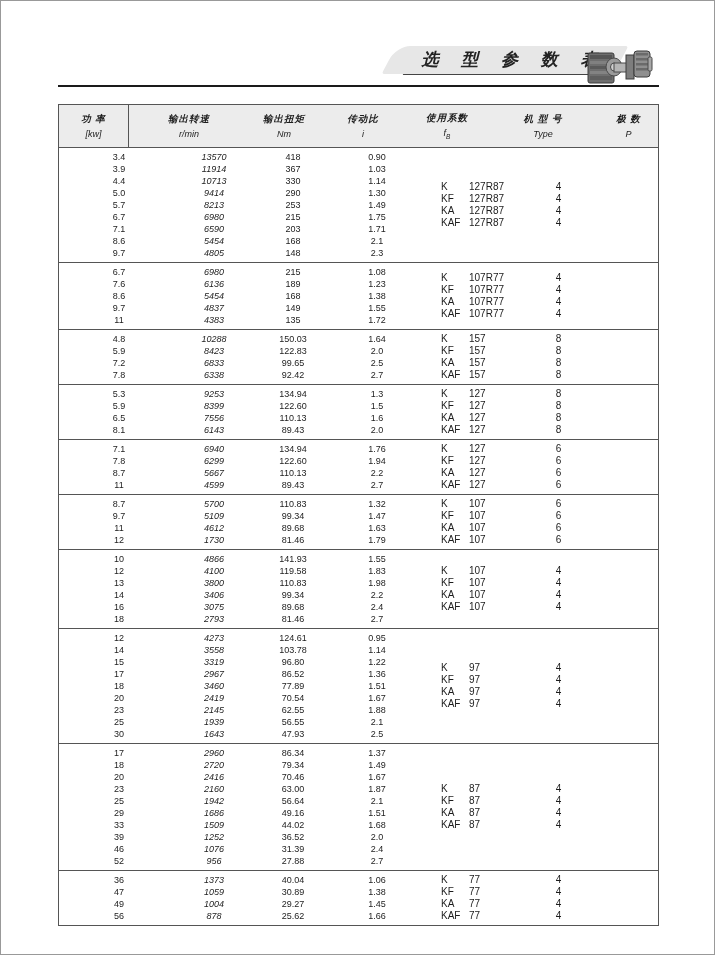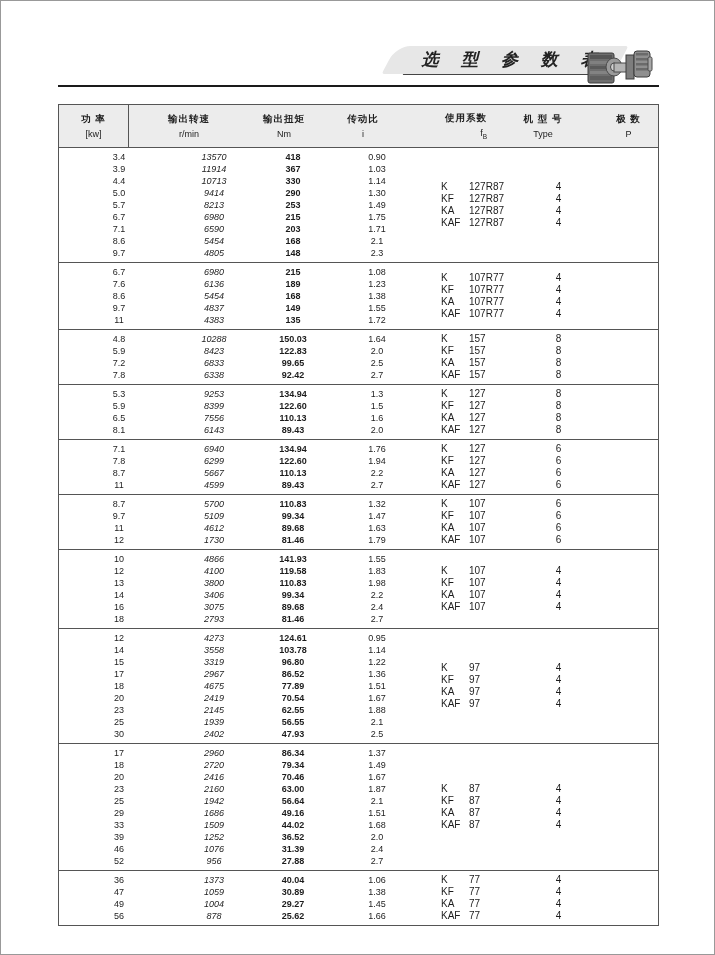--- a/index.html
+++ b/index.html
@@ -26,44 +26,44 @@
   .gear-image{position:absolute;left:583px;top:40px;}
   .top-rule{position:absolute;left:57px;top:84px;width:601px;height:2px;background:#1a1a1a;}
 
   
   .sel-table{
     position:absolute;left:57px;top:103px;width:601px;
     border:1px solid #555;box-sizing:border-box;background:#fff;
   }
   .thead{display:flex;height:42px;background:#ececec;border-bottom:1px solid #555;}
   .th{display:flex;flex-direction:column;justify-content:center;align-items:center;
-      gap:3px;box-sizing:border-box;}
+      gap:3px;box-sizing:border-box;font-style:italic;}
   .th .lbl{font-size:9.5px;font-weight:700;letter-spacing:1px;white-space:nowrap;}
   .th .unit{font-size:9px;font-weight:400;}
   .th .unit sub{font-size:6.5px;}
   .w-power{width:70px;border-right:1px solid #555;}
   .w-speed{width:120px;}
   .w-torque{width:70px;}
   .w-ratio{width:88px;}
-  .w-fb{width:80px;align-items:flex-end;}
+  .w-fb{width:80px;}
   .w-type{width:112px;}
   .w-poles{width:59px;}
 
   .tbody{display:flex;}
   .power-col{width:70px;border-right:1px solid #555;box-sizing:border-box;}
   .power-value{margin-top:8px;text-align:center;font-size:13.5px;font-weight:700;letter-spacing:.5px;}
   .blocks{flex:1;}
   .block{display:flex;padding:3px 0;border-top:1px solid #555;}
   .block:first-child{border-top:none;}
   .rows{width:358px;}
   .row{display:flex;height:12px;line-height:12px;font-size:9px;}
   .c{box-sizing:border-box;text-align:center;white-space:nowrap;}
   .c-speed{width:120px;}
   .c-torque{width:70px;font-style:italic;}
-  .c-ratio{width:88px;font-weight:bold;}
+  .c-ratio{width:88px;}
   .c-fb{width:80px;}
   .types{width:172px;display:flex;flex-direction:column;justify-content:center;}
   .type-row{display:flex;height:12px;line-height:12px;font-size:10px;}
   .t-type{width:112px;box-sizing:border-box;padding-left:24px;text-align:left;white-space:nowrap;}
   .t-prefix{display:inline-block;width:28px;}
   .t-poles{width:59px;text-align:center;}
 </style>
 </head>
 <body>
 
@@ -520,21 +520,21 @@
                 <div class="c c-fb">1.22</div>
               </div>
               <div class="row">
                 <div class="c c-speed">17</div>
                 <div class="c c-torque">2967</div>
                 <div class="c c-ratio">86.52</div>
                 <div class="c c-fb">1.36</div>
               </div>
               <div class="row">
                 <div class="c c-speed">18</div>
-                <div class="c c-torque">4675</div>
+                <div class="c c-torque">3460</div>
                 <div class="c c-ratio">77.89</div>
                 <div class="c c-fb">1.51</div>
               </div>
               <div class="row">
                 <div class="c c-speed">20</div>
                 <div class="c c-torque">2419</div>
                 <div class="c c-ratio">70.54</div>
                 <div class="c c-fb">1.67</div>
               </div>
               <div class="row">
@@ -544,21 +544,21 @@
                 <div class="c c-fb">1.88</div>
               </div>
               <div class="row">
                 <div class="c c-speed">25</div>
                 <div class="c c-torque">1939</div>
                 <div class="c c-ratio">56.55</div>
                 <div class="c c-fb">2.1</div>
               </div>
               <div class="row">
                 <div class="c c-speed">30</div>
-                <div class="c c-torque">2402</div>
+                <div class="c c-torque">1643</div>
                 <div class="c c-ratio">47.93</div>
                 <div class="c c-fb">2.5</div>
               </div>
             </div>
             <div class="types">
               <div class="type-row">
                 <div class="t-type"><span class="t-prefix">K</span><span>97</span></div>
                 <div class="t-poles">4</div>
               </div>
               <div class="type-row">

